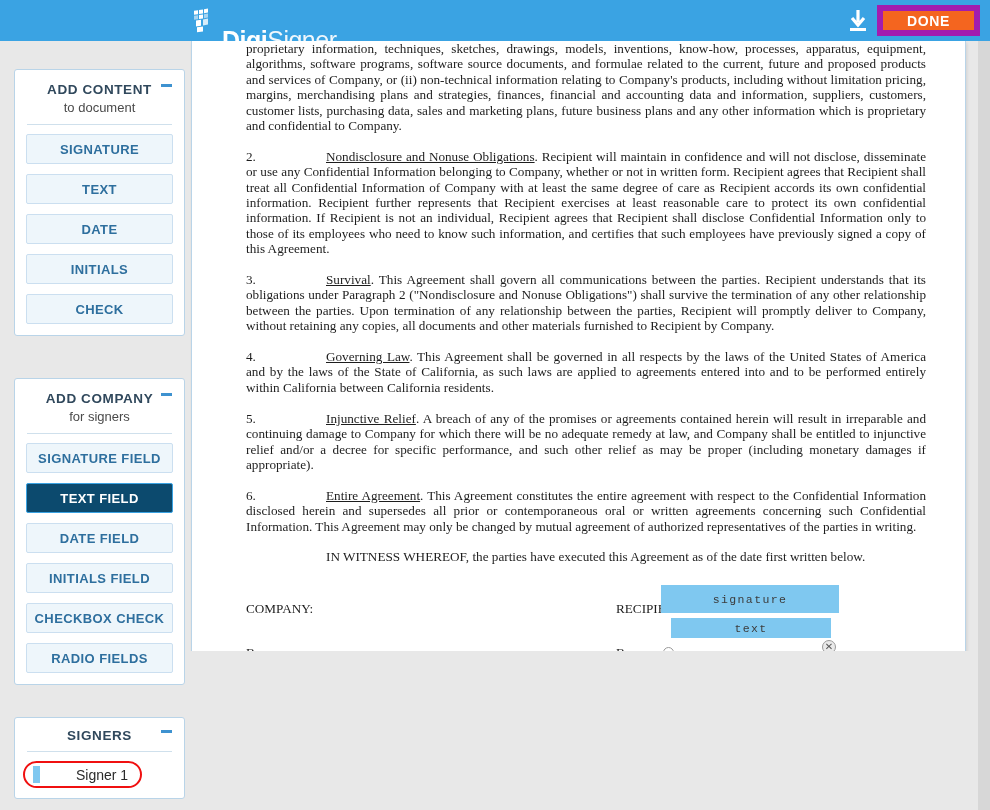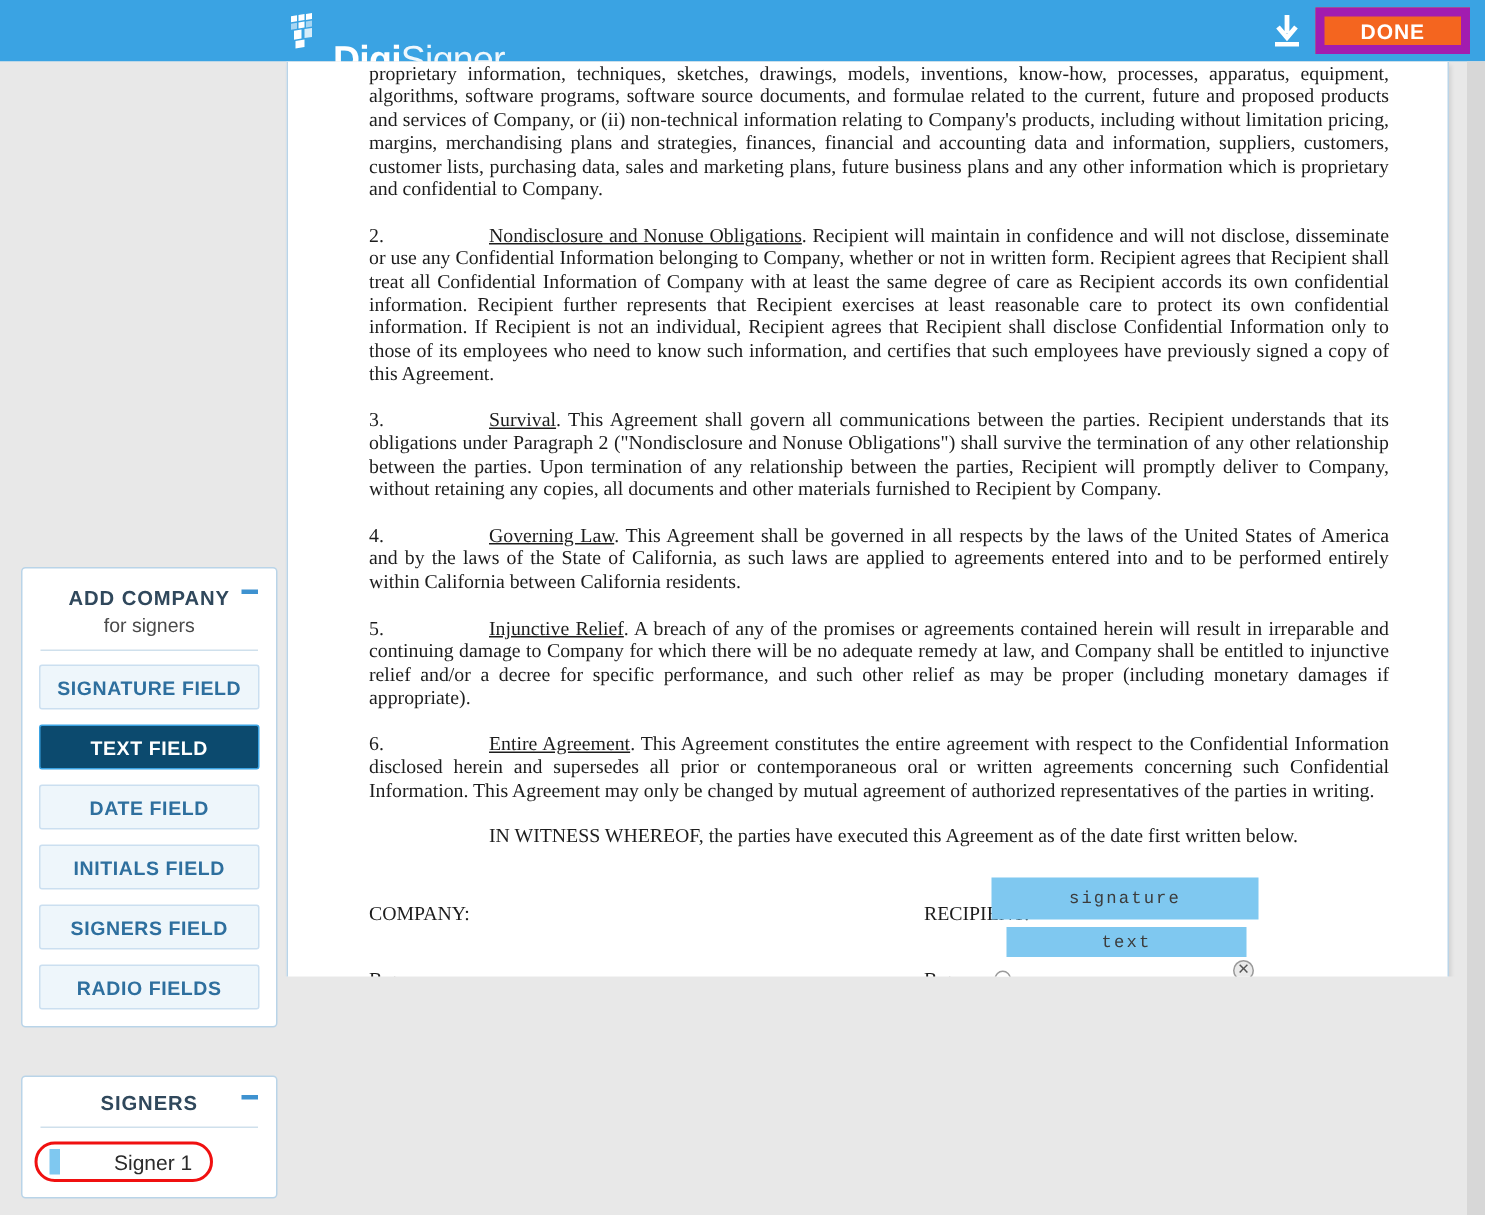--- a/index.html
+++ b/index.html
@@ -232,34 +232,49 @@
       <path d="M15 4 L15 16 M9 12 L15 19 L21 12" stroke="#ffffff" stroke-width="3.2" fill="none" stroke-linecap="butt"></path>
       <rect x="7" y="22" width="16" height="3" fill="#ffffff"></rect>
     </svg>
   </div>
 
   <div id="done-button">DONE</div>
 </div>
 
 <div id="sidebar">
 
+  <div class="panel" id="panel-add-content" style="top:28px;">
+    <div class="panel-head">
+      <div class="panel-title">ADD CONTENT</div>
+      <div class="panel-sub">to document</div>
+      <div class="collapse-icon"></div>
+    </div>
+    <div class="panel-divider"></div>
+    <div class="panel-body">
+      <div class="opt-btn">SIGNATURE</div>
+      <div class="opt-btn">TEXT</div>
+      <div class="opt-btn">DATE</div>
+      <div class="opt-btn">INITIALS</div>
+      <div class="opt-btn">CHECK</div>
+    </div>
+  </div>
 
   <div class="panel" id="panel-add-fields" style="top:337px;">
     <div class="panel-head">
       <div class="panel-title">ADD COMPANY</div>
       <div class="panel-sub">for signers</div>
       <div class="collapse-icon"></div>
     </div>
     <div class="panel-divider"></div>
     <div class="panel-body">
       <div class="opt-btn">SIGNATURE FIELD</div>
       <div class="opt-btn active">TEXT FIELD</div>
       <div class="opt-btn">DATE FIELD</div>
       <div class="opt-btn">INITIALS FIELD</div>
-      <div class="opt-btn">SIGNERS FIELD</div>
+      <div class="opt-btn">CHECKBOX CHECK</div>
       <div class="opt-btn">RADIO FIELDS</div>
     </div>
   </div>
 
   <div class="panel" id="panel-signers" style="top:676px;">
     <div class="panel-head" style="padding-top:10px;">
       <div class="panel-title">SIGNERS</div>
       <div class="collapse-icon" style="top:12px;"></div>
     </div>
     <div class="panel-divider" style="margin-top:8px;"></div>

